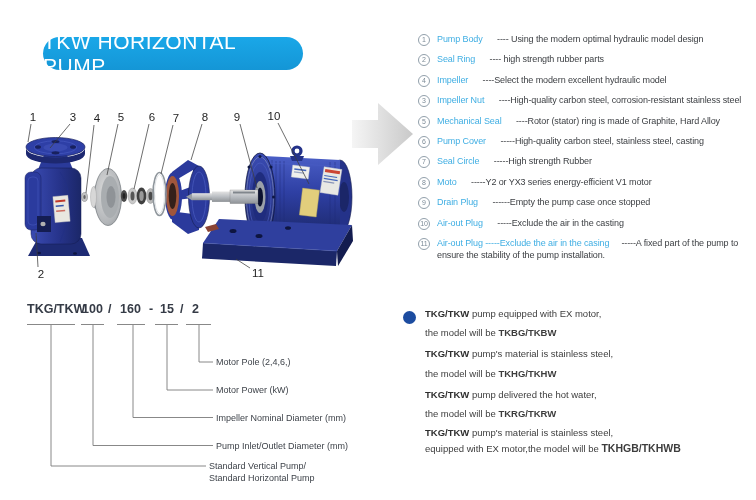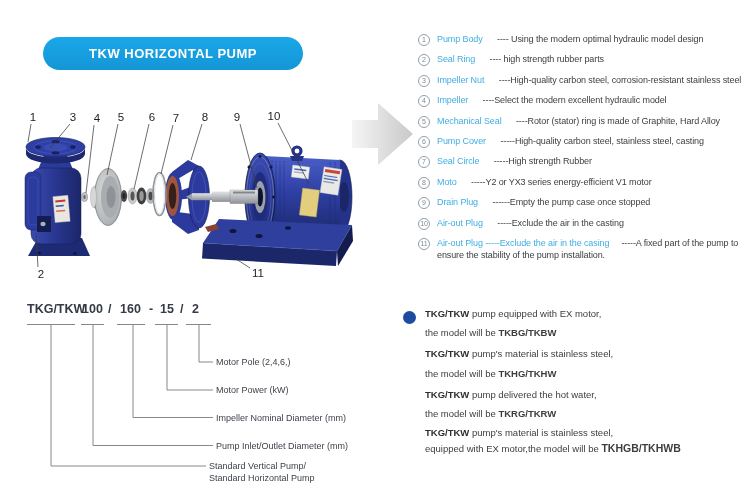--- a/index.html
+++ b/index.html
@@ -2,21 +2,21 @@
 <html><head>
 <meta charset="utf-8">
 <style>
   html,body{margin:0;padding:0;background:#fff;}
   body{width:756px;height:500px;overflow:hidden;font-family:"Liberation Sans",sans-serif;}
   .page{position:relative;width:756px;height:500px;background:#fff;}
 
   
   .banner{position:absolute;left:43px;top:37px;width:260px;height:33px;border-radius:17px;
           background:linear-gradient(#1aa7e8,#1496d6);display:flex;align-items:center;justify-content:center;}
-  .banner-title{color:#fff;font-weight:bold;font-size:13px;letter-spacing:.5px;text-align:right;}
+  .banner-title{color:#fff;font-weight:normal;font-size:21px;letter-spacing:.5px;}
 
   
   .diagram-svg{position:absolute;left:0;top:90px;width:420px;height:200px;}
 
   
   .parts-list{position:absolute;left:418px;top:33px;width:334px;}
   .pl-item{position:relative;padding-left:19px;margin-bottom:7.4px;font-size:9px;letter-spacing:-0.1px;
            color:#3b3e42;white-space:nowrap;line-height:13px;}
   .pl-item.wrap{white-space:normal;line-height:12.5px;}
   .badge{position:absolute;left:0;top:1px;width:10px;height:10px;border:1px solid #92A0AB;border-radius:50%;
@@ -251,22 +251,22 @@
       <text x="237" y="121">9</text>
       <text x="274" y="120">10</text>
       <text x="41" y="278">2</text>
       <text x="258" y="277">11</text>
     </g>
   </svg>
 
   <div class="parts-list">
     <div class="pl-item"><span class="badge">1</span><span class="pname">Pump Body</span><span class="pdesc"> ---- Using the modern optimal hydraulic model design</span></div>
     <div class="pl-item"><span class="badge">2</span><span class="pname">Seal Ring</span><span class="pdesc"> ---- high strength rubber parts</span></div>
+    <div class="pl-item"><span class="badge">4</span><span class="pname">Impeller</span><span class="pdesc"> ----Select the modern excellent hydraulic model</span></div>
     <div class="pl-item"><span class="badge">3</span><span class="pname">Impeller Nut</span><span class="pdesc"> ----High-quality carbon steel, corrosion-resistant stainless steel</span></div>
-    <div class="pl-item"><span class="badge">4</span><span class="pname">Impeller</span><span class="pdesc"> ----Select the modern excellent hydraulic model</span></div>
     <div class="pl-item"><span class="badge">5</span><span class="pname">Mechanical Seal</span><span class="pdesc"> ----Rotor (stator) ring is made of Graphite, Hard Alloy</span></div>
     <div class="pl-item"><span class="badge">6</span><span class="pname">Pump Cover</span><span class="pdesc"> -----High-quality carbon steel, stainless steel, casting</span></div>
     <div class="pl-item"><span class="badge">7</span><span class="pname">Seal Circle</span><span class="pdesc"> -----High strength Rubber</span></div>
     <div class="pl-item"><span class="badge">8</span><span class="pname">Moto</span><span class="pdesc"> -----Y2 or YX3 series energy-efficient V1 motor</span></div>
     <div class="pl-item"><span class="badge">9</span><span class="pname">Drain Plug</span><span class="pdesc"> ------Empty the pump case once stopped</span></div>
     <div class="pl-item"><span class="badge">10</span><span class="pname">Air-out Plug</span><span class="pdesc"> -----Exclude the air in the casting</span></div>
     <div class="pl-item wrap"><span class="badge">11</span><span class="pname">Air-out Plug -----Exclude the air in the casing</span><span class="pdesc">-----A fixed part of the pump to ensure the stability of the pump installation.</span></div>
   </div>
 
   <svg class="model-svg" viewBox="20 295 340 200">

